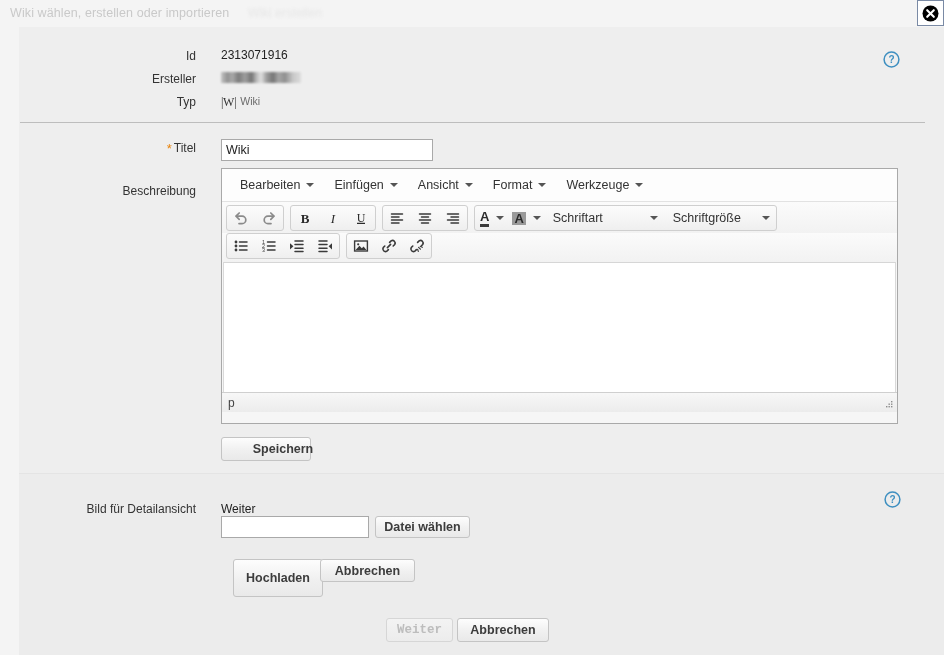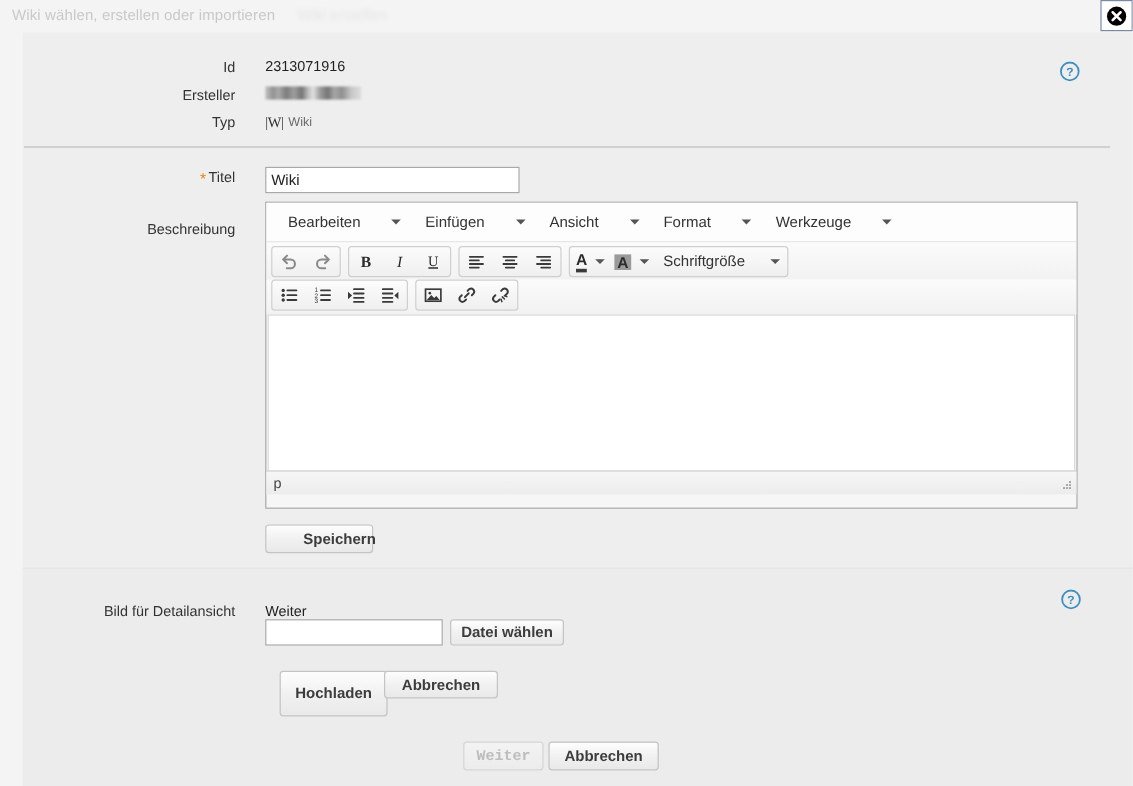--- a/index.html
+++ b/index.html
@@ -163,21 +163,20 @@
     display: flex; align-items: center;
     padding-left: 8px;
   }
   .mce-menu-item {
     display: flex; align-items: center;
     padding: 4px 10px;
     font-size: 12.5px;
     color: #333;
     cursor: pointer;
     border-radius: 3px;
-    gap: 20px;
   }
   .caret {
     display: inline-block;
     width: 0; height: 0;
     margin-left: 6px;
     border-left: 4px solid transparent;
     border-right: 4px solid transparent;
     border-top: 4px solid #555;
   }
 
@@ -413,20 +412,24 @@
         </div>
       </div>
 
       <div class="mce-group">
         <div class="mce-split">
           <span class="colorA under">A</span>
           <i class="caret-sm"></i>
         </div>
         <div class="mce-split">
           <span class="colorA hl">A</span>
+          <i class="caret-sm"></i>
+        </div>
+        <div class="mce-listbox" style="width:120px;">
+          <span>Schriftart</span>
           <i class="caret-sm"></i>
         </div>
         <div class="mce-listbox" style="width:112px;">
           <span>Schriftgröße</span>
           <i class="caret-sm"></i>
         </div>
       </div>
     </div>
 
     <div class="mce-toolbar row2">

